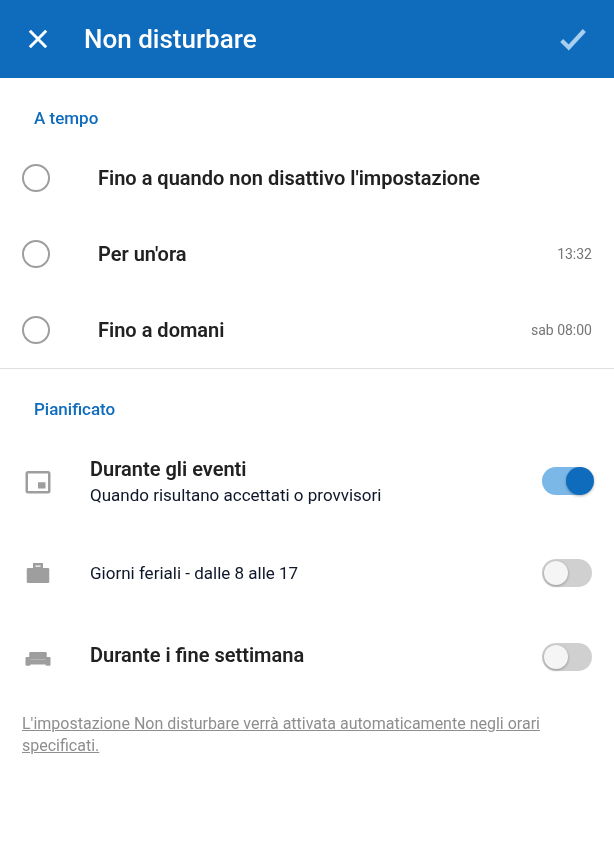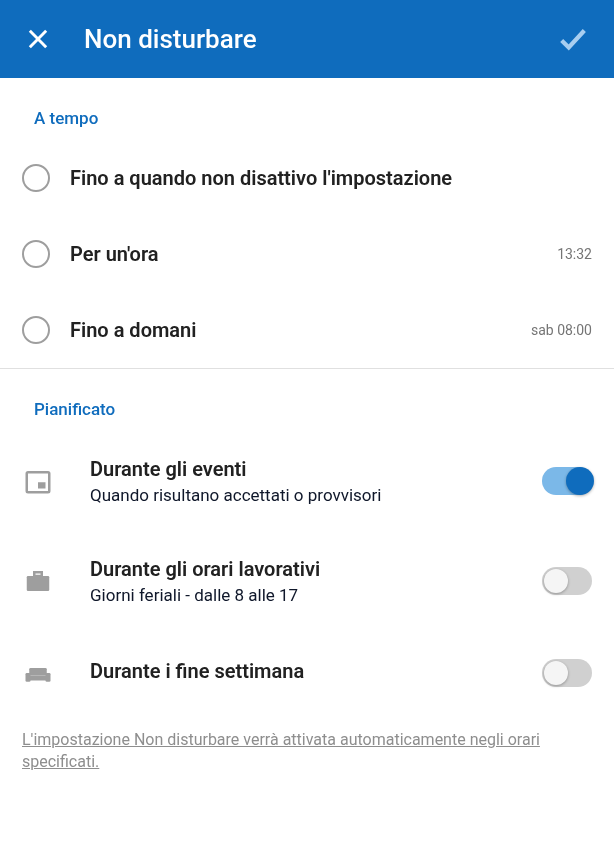--- a/index.html
+++ b/index.html
@@ -45,21 +45,21 @@
     .section-header {
       padding: 30px 34px 12px;
       color: #0f6cbd;
       font-size: 17px;
       font-weight: 500;
     }
     .option-row {
       display: flex;
       align-items: center;
       padding: 24px 22px;
-      gap: 20px;
+      gap: 48px;
       cursor: pointer;
     }
     .radio {
       width: 28px;
       height: 28px;
       border: 2.5px solid #9e9e9e;
       border-radius: 50%;
       flex-shrink: 0;
     }
     .option-content {
@@ -213,21 +213,20 @@
 </div>
 
 <div class="toggle-row">
   <div class="toggle-icon">
     <svg viewBox="0 0 24 24" width="30" height="30" fill="#9e9e9e">
       <rect x="3" y="8" width="18" height="12" rx="1"></rect>
       <rect x="9" y="5" width="6" height="3" fill="none" stroke="#9e9e9e" stroke-width="2"></rect>
     </svg>
   </div>
   <div class="toggle-content">
-    <div class="toggle-title">Durante gli orari lavorativi</div>
     <div class="toggle-subtitle">Giorni feriali - dalle 8 alle 17</div>
   </div>
   <div class="toggle-switch off">
     <div class="toggle-knob"></div>
   </div>
 </div>
 
 <div class="toggle-row">
   <div class="toggle-icon">
     <svg viewBox="0 0 24 24" width="30" height="30" fill="#9e9e9e">

